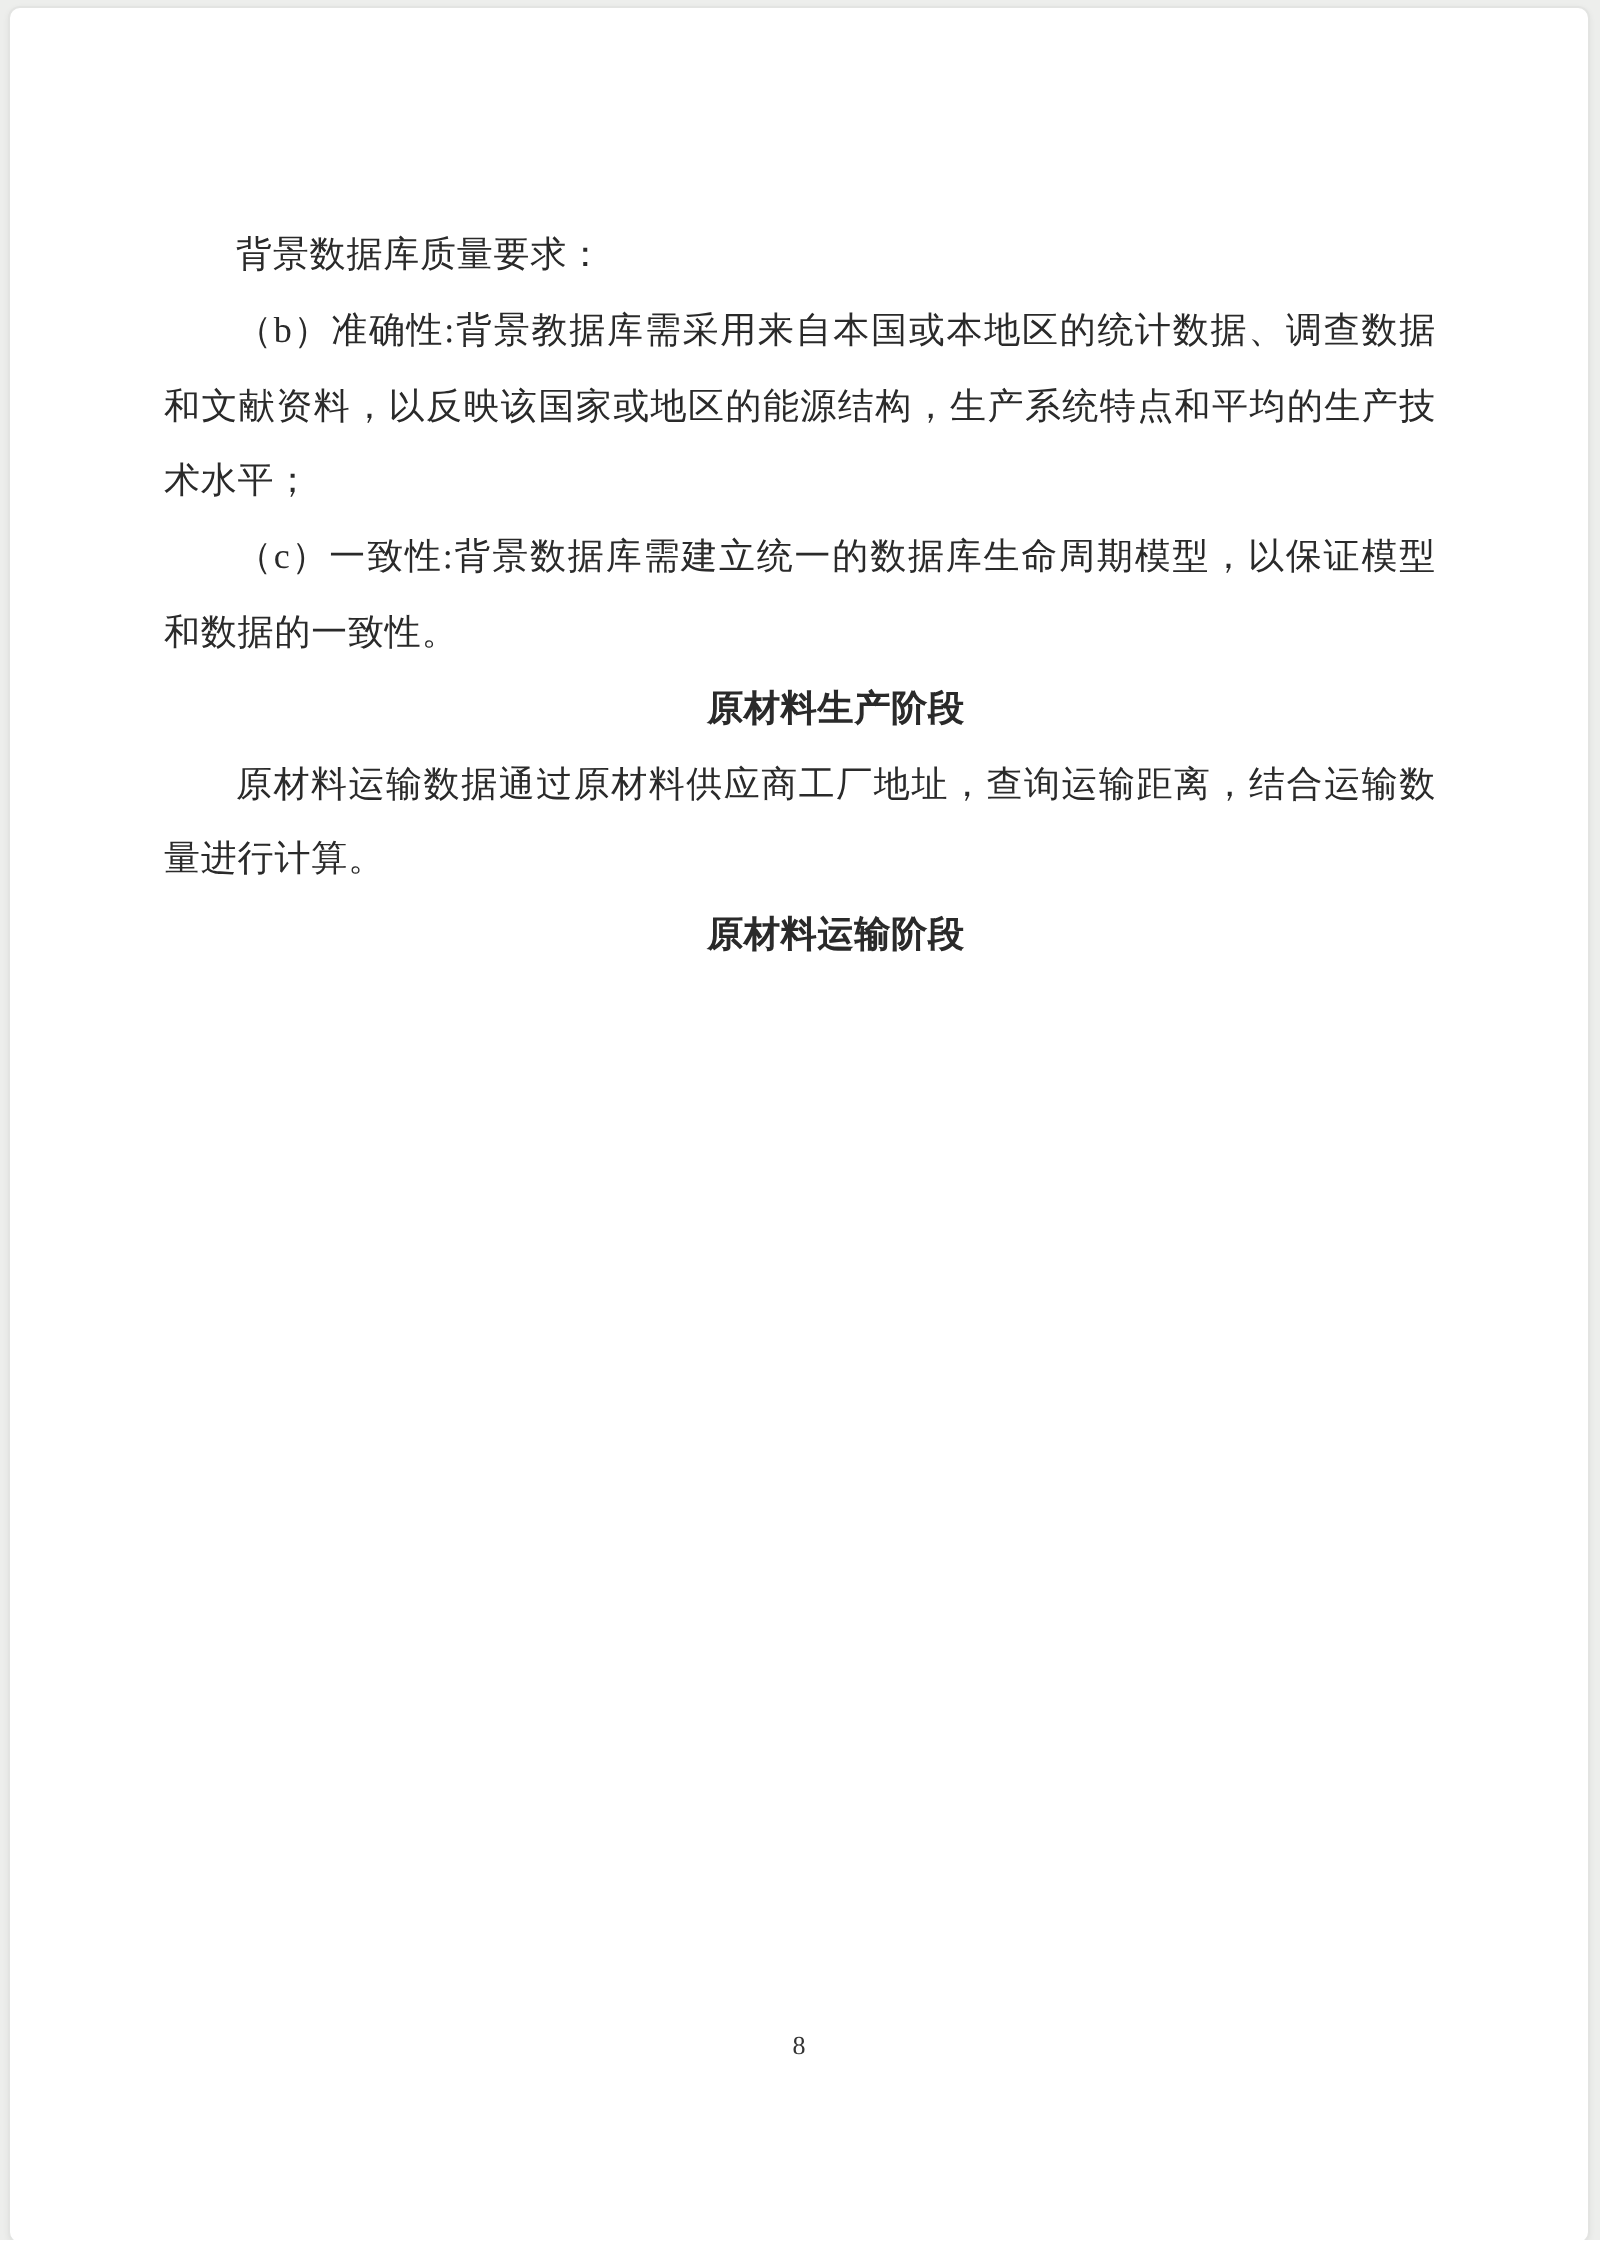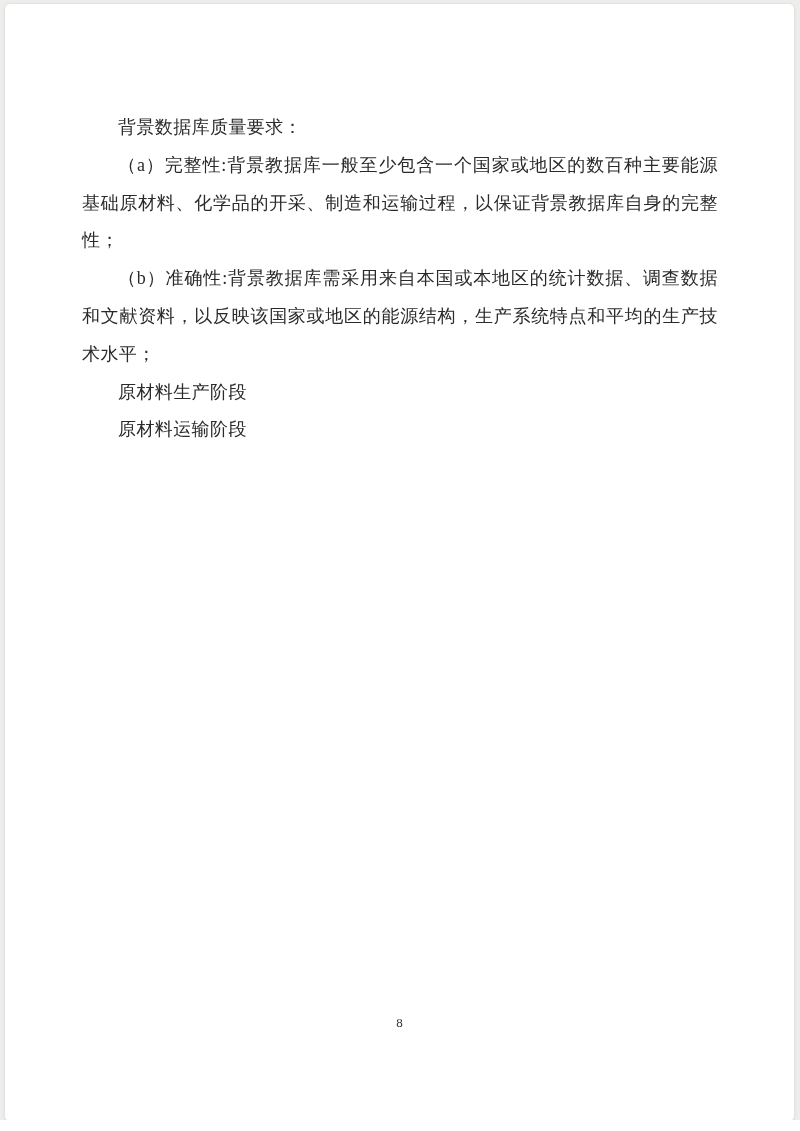--- a/index.html
+++ b/index.html
@@ -37,41 +37,42 @@
     letter-spacing: 0.4px;
   }
   .para {
     text-indent: 2em;
     text-align: justify;
     text-justify: inter-character;
     word-break: break-all;
   }
   .heading {
     text-indent: 2em;
-    font-weight: normal;
-    text-align: left;
+    font-weight: bold;
+    text-align: center;
   }
   .page-number {
     position: absolute;
     left: 0;
     top: 1011px;
     width: 100%;
     text-align: center;
     font-size: 13px;
     color: #333333;
     letter-spacing: 0;
   }
 </style>
 </head>
 <body>
 
 <div class="canvas">
   <div class="page">
     <div class="content">
       <p class="para">背景数据库质量要求：</p>
-      <p class="para">（a）完整性:背景教据库一般至少包含一个国家或地区的数百种主要能源基础原材料、化学品的开采、制造和运输过程，以保证背景教据库自身的完整性；</p>
       <p class="para">（b）准确性:背景教据库需采用来自本国或本地区的统计数据、调查数据和文献资料，以反映该国家或地区的能源结构，生产系统特点和平均的生产技术水平；</p>
+      <p class="para">（c）一致性:背景数据库需建立统一的数据库生命周期模型，以保证模型和数据的一致性。</p>
       <p class="heading">原材料生产阶段</p>
+      <p class="para">原材料运输数据通过原材料供应商工厂地址，查询运输距离，结合运输数量进行计算。</p>
       <p class="heading">原材料运输阶段</p>
     </div>
     <div class="page-number">8</div>
   </div>
 </div>
 
 </body></html>

